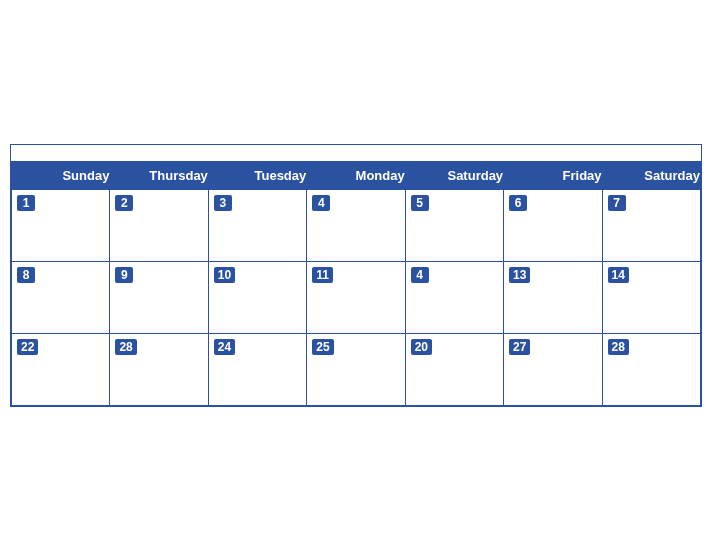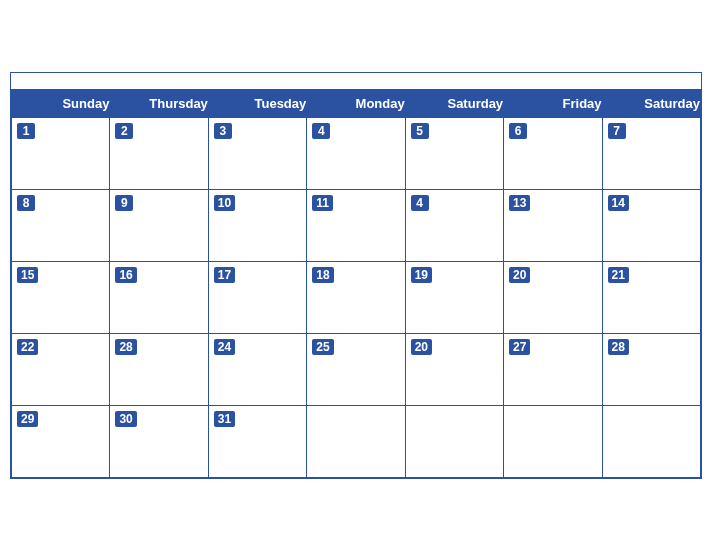--- a/index.html
+++ b/index.html
@@ -128,41 +128,23 @@
         <tr>
           <td><span class="day-number">8</span></td>
           <td><span class="day-number">9</span></td>
           <td><span class="day-number">10</span></td>
           <td><span class="day-number">11</span></td>
           <td><span class="day-number">4</span></td>
           <td><span class="day-number">13</span></td>
           <td><span class="day-number">14</span></td>
         </tr>
         <tr>
-          <td><span class="day-number">15</span></td>
-          <td><span class="day-number">16</span></td>
-          <td><span class="day-number">17</span></td>
-          <td><span class="day-number">18</span></td>
-          <td><span class="day-number">19</span></td>
-          <td><span class="day-number">20</span></td>
-          <td><span class="day-number">21</span></td>
-        </tr>
-        <tr>
           <td><span class="day-number">22</span></td>
           <td><span class="day-number">28</span></td>
           <td><span class="day-number">24</span></td>
           <td><span class="day-number">25</span></td>
           <td><span class="day-number">20</span></td>
           <td><span class="day-number">27</span></td>
           <td><span class="day-number">28</span></td>
         </tr>
-        <tr>
-          <td><span class="day-number">29</span></td>
-          <td><span class="day-number">30</span></td>
-          <td><span class="day-number">31</span></td>
-          <td class="empty-cell"></td>
-          <td class="empty-cell"></td>
-          <td class="empty-cell"></td>
-          <td class="empty-cell"></td>
-        </tr>
       </tbody>
   </table>
 </div>
 
 </body></html>

